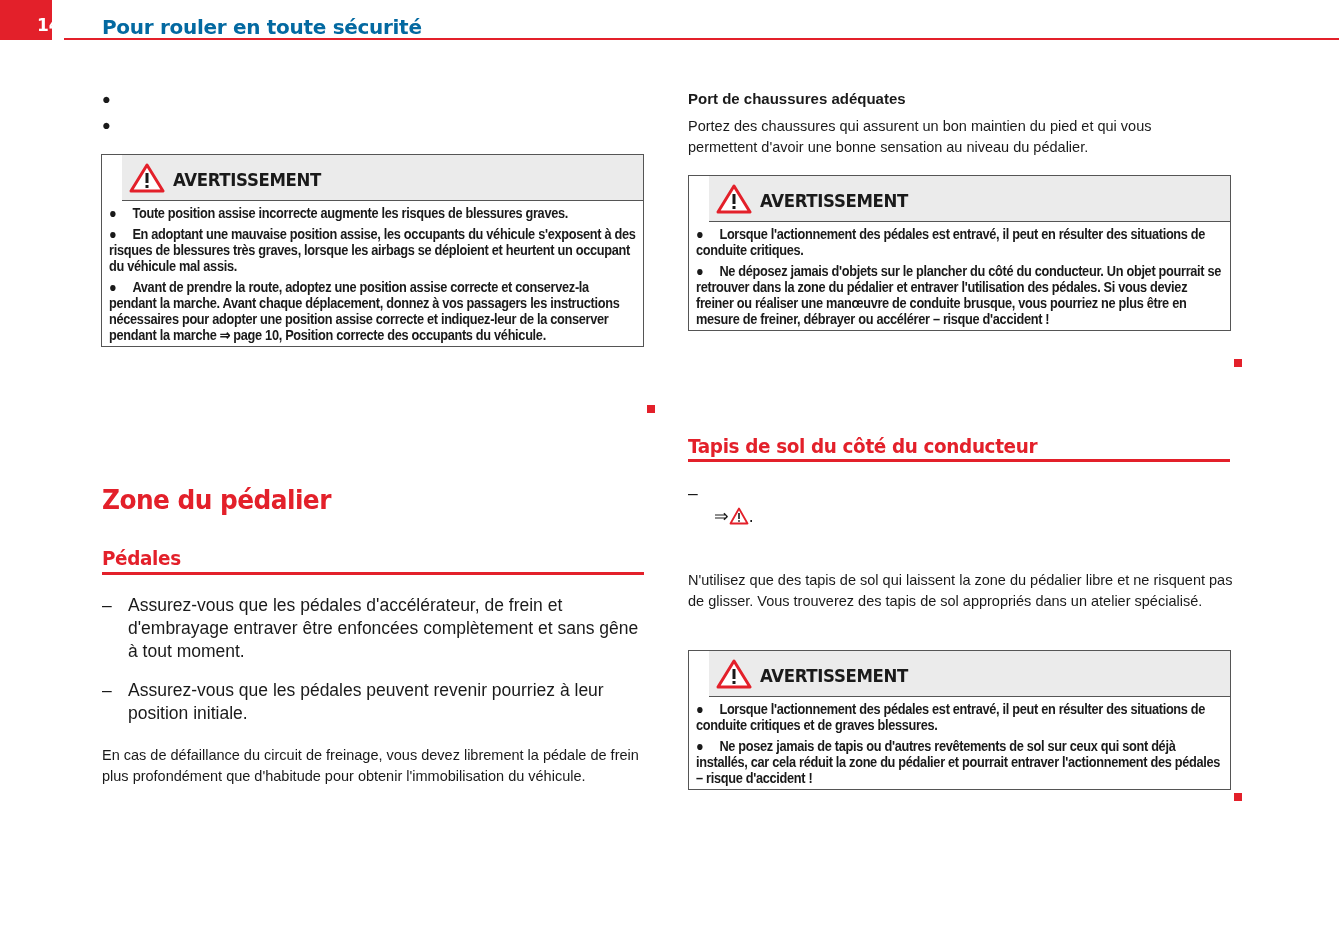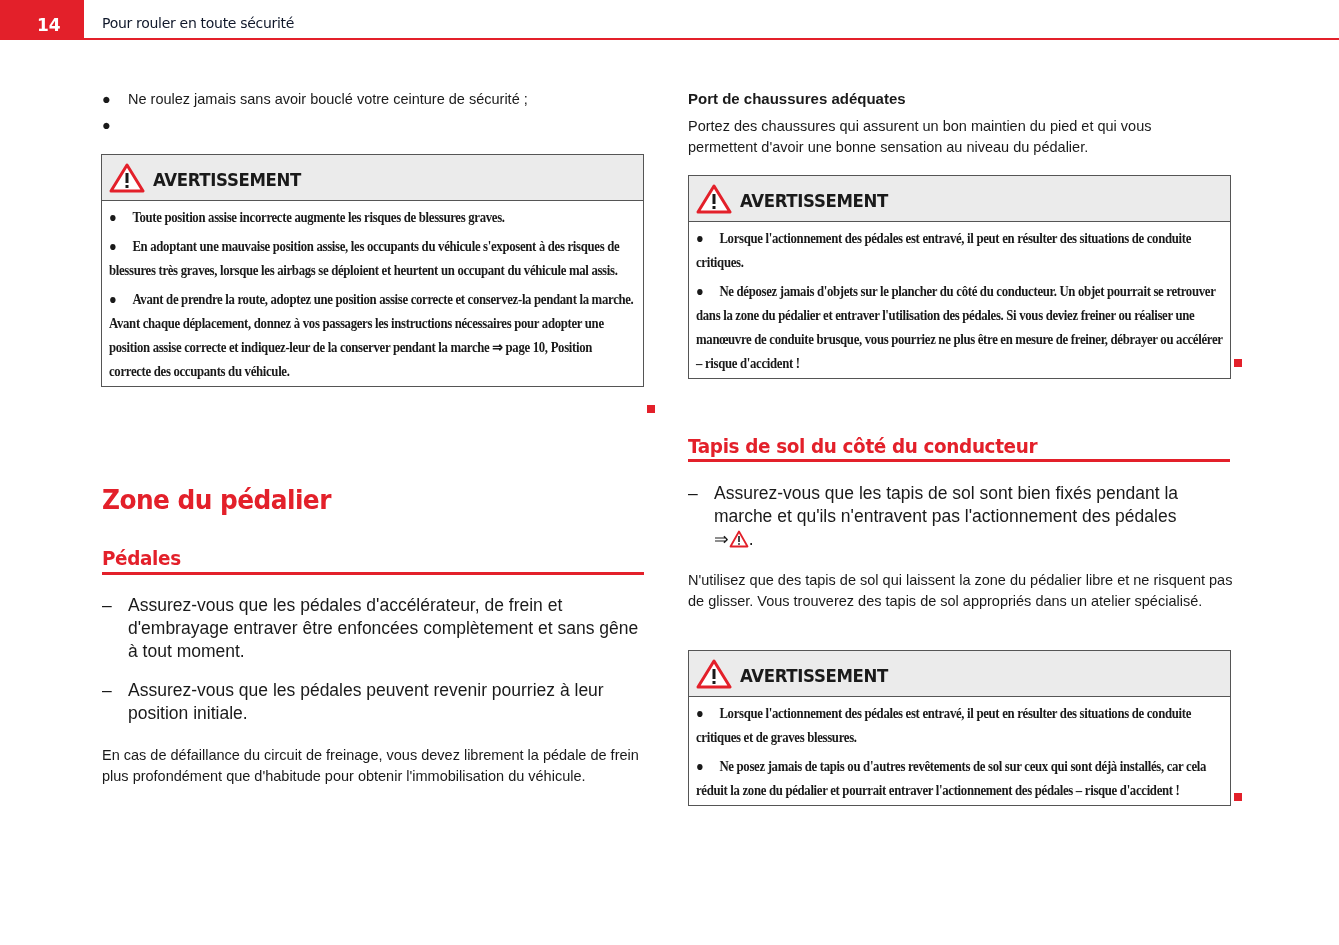--- a/index.html
+++ b/index.html
@@ -1,31 +1,31 @@
 <!DOCTYPE html>
 <html><head>
 <meta charset="utf-8">
 <style>
   html, body { margin:0; padding:0; }
   body { width:1339px; height:945px; background:#ffffff; position:relative; overflow:hidden;
          font-family:"Liberation Sans", sans-serif; color:#1a1a1a; }
-  .hdr-num { position:absolute; left:0; top:0; width:84px; height:40px; background:#e3202a;text-decoration:underline; }
+  .hdr-num { position:absolute; left:0; top:0; width:52px; height:40px; background:#e3202a;text-decoration:underline; }
   .hdr-num span { position:absolute; left:37px; top:15px; color:#fff; font-weight:bold; font-size:17px; font-family:"DejaVu Sans", sans-serif; }
-  .hdr-title { position:absolute; left:102px; top:15px; font-weight:normal; font-size:14px; color:#0f172a; font-family:"DejaVu Sans", sans-serif; letter-spacing:-0.3px; }
+  .hdr-title { position:absolute; left:102px; top:15px; font-weight:bold; font-size:20px; color:#0369a1; font-family:"DejaVu Sans", sans-serif; letter-spacing:-0.3px; }
   .hdr-line { position:absolute; left:64px; right:0; top:38px; height:2px; background:#e3202a; }
 
   .bullets { position:absolute; top:89px; left:102px; margin:0; padding:0; list-style:none; font-size:14.5px; }
   .bullets li { position:relative; padding-left:26px; height:26px; line-height:20px; }
   .bullets li .dot { position:absolute; left:0; top:0; }
 
   .warn { position:absolute; border:1px solid #555; background:#fff; }
-  .warn-head { background:#ebebeb; height:45px; border-bottom:1px solid #555; position:relative; }
+  .warn-head { background:#ebebeb; height:45px; border-bottom:1px solid #555; position:relative;margin-left:20px; }
   .warn-head svg { position:absolute; left:7px; top:8px; }
   .warn-head .wt { position:absolute; left:51px; top:14px; font-weight:bold; font-size:18px; font-family:"DejaVu Sans", sans-serif; letter-spacing:-0.4px; transform:scaleX(0.92); transform-origin:left; }
-  .warn-body { padding:4px 6px 3px 7px; font-weight:bold; font-size:14.2px; line-height:24px; font-family:Liberation Serif, serif; letter-spacing:-0.35px; }
+  .warn-body { padding:4px 6px 3px 7px; font-weight:bold; font-size:14.2px; line-height:16px; font-family:Liberation Sans, sans-serif; letter-spacing:-0.35px; }
   .warn-body p { margin:0 0 5px 0; transform:scaleX(0.90); transform-origin:left; width:111%; }
   .warn-body p:last-child { margin-bottom:0; }
   .warn-body .b { display:inline-block; width:26px; }
   .endmark { position:absolute; width:8px; height:8px; background:#e3202a; }
 
   .h1 { position:absolute; left:102px; top:484px; font-size:27px; font-weight:bold; color:#e3202a; font-family:"DejaVu Sans", sans-serif; letter-spacing:-0.6px; transform:scaleX(0.92); transform-origin:left; }
   .h2 { position:absolute; font-size:20px; font-weight:bold; color:#e3202a; font-family:"DejaVu Sans", sans-serif; letter-spacing:-0.4px; transform:scaleX(0.92); transform-origin:left; }
   .h2line { position:absolute; height:3px; background:#e3202a; }
 
   .dash { position:absolute; font-size:17.5px; line-height:23px; color:#1a1a1a; }
@@ -38,21 +38,21 @@
 </head>
 <body>
 
 <div class="hdr-num">
   <span>14</span>
 </div>
 <div class="hdr-title">Pour rouler en toute sécurité</div>
 <div class="hdr-line"></div>
 
 <ul class="bullets">
-  <li><span class="dot">●</span><span>Ne roulez jamais sans avoir bouclé votre ceinture de sécurité ;</span></li>
+  <li><span class="dot">●</span></li>
   <li><span class="dot">●</span></li>
 </ul>
 
 <div class="warn" style="left:101px; top:154px; width:541px;">
   <div class="warn-head">
     <svg width="36" height="30" viewBox="0 0 36 30">
       <path d="M18 2 L34 28 L2 28 Z" fill="#fff" stroke="#e3202a" stroke-width="3" stroke-linejoin="round"></path>
       <rect x="16.5" y="10" width="3" height="10" fill="#1a1a1a"></rect>
       <rect x="16.5" y="22" width="3" height="3" fill="#1a1a1a"></rect>
     </svg>
@@ -97,21 +97,21 @@
     <p><span class="b">●</span><span>Ne déposez jamais d'objets sur le plancher du côté du conducteur. Un objet pourrait se retrouver dans la zone du pédalier et entraver l'utilisation des pédales. Si vous deviez freiner ou réaliser une manœuvre de conduite brusque, vous pourriez ne plus être en mesure de freiner, débrayer ou accélérer – risque d'accident !</span></p>
   </div>
 </div>
 <div class="endmark" style="left:1234px; top:359px;"></div>
 
 <div class="h2" style="left:688px; top:434px;">Tapis de sol du côté du conducteur</div>
 <div class="h2line" style="left:688px; top:459px; width:542px;"></div>
 
 <div class="dash" style="left:688px; top:482px; width:542px;">
   <span class="d">–</span>
-  <span class="t"><span>Assurez-vous que les tapis de sol sont bien fixés pendant la marche et qu'ils n'entravent pas l'actionnement des pédales</span><br>
+  <span class="t"><br>
     <span>⇒</span><svg class="inline-warn" width="20" height="18" viewBox="0 0 20 18">
         <path d="M10 1.5 L18.5 16.5 L1.5 16.5 Z" fill="#fff" stroke="#e3202a" stroke-width="1.8" stroke-linejoin="round"></path>
         <rect x="9.2" y="6" width="1.6" height="6" fill="#1a1a1a"></rect>
         <rect x="9.2" y="13.2" width="1.6" height="1.6" fill="#1a1a1a"></rect>
       </svg>.</span>
 </div>
 
 <div class="para" style="left:688px; top:570px; width:545px;">N'utilisez que des tapis de sol qui laissent la zone du pédalier libre et ne risquent pas de glisser. Vous trouverez des tapis de sol appropriés dans un atelier spécialisé.</div>
 
 <div class="warn" style="left:688px; top:650px; width:541px;">

